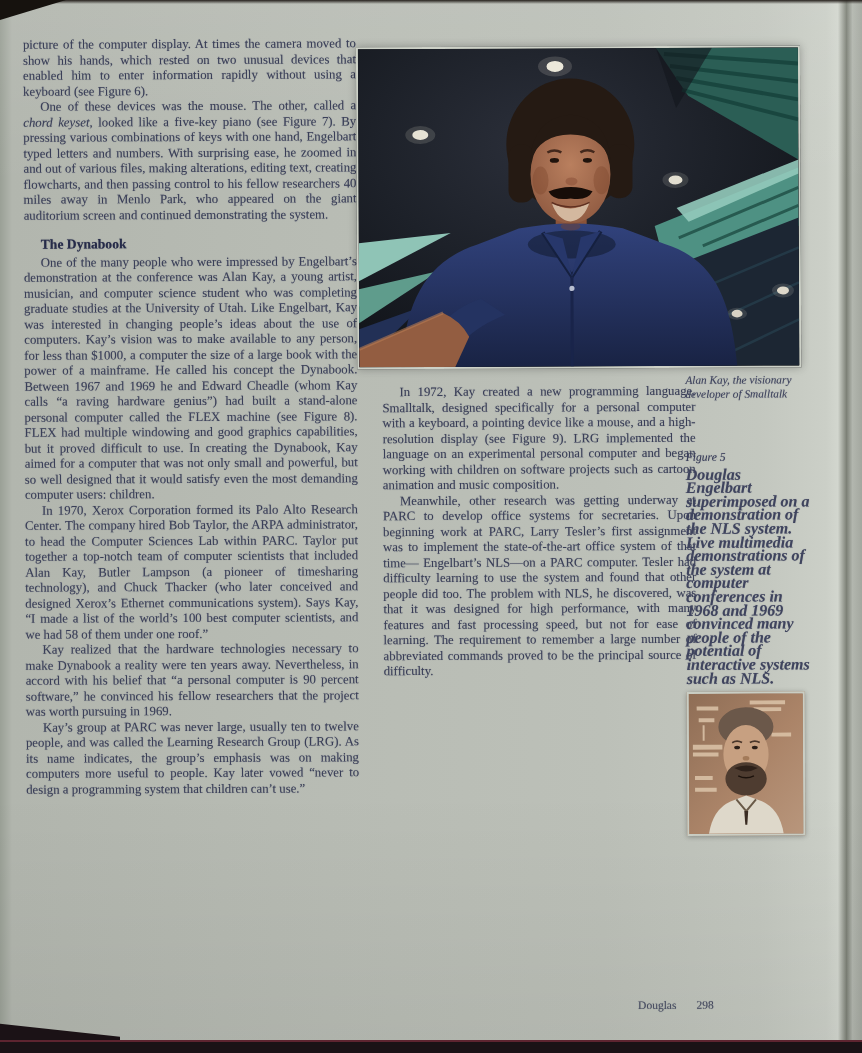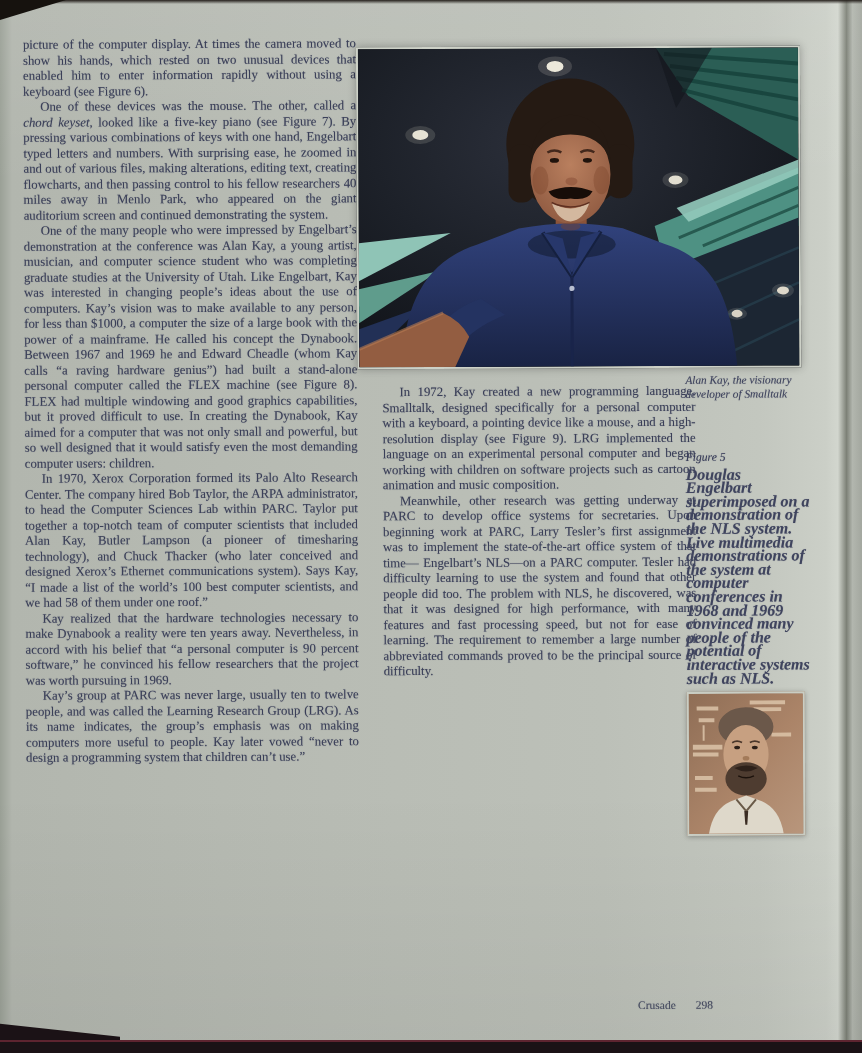--- a/index.html
+++ b/index.html
@@ -51,20 +51,21 @@
 <body>
 
 <div class="scene">
   <div class="page">
 
     <div class="article">
 
       <div class="col col-left">
         <p class="no-indent">picture of the computer display. At times the camera moved to show his hands, which rested on two unusual devices that enabled him to enter information rapidly without using a keyboard (see Figure 6).</p>
         <p><span>One of these devices was the mouse. The other, called a </span><em>chord keyset,</em><span> looked like a five-key piano (see Figure 7). By pressing various combinations of keys with one hand, Engelbart typed letters and numbers. With surprising ease, he zoomed in and out of various files, making alterations, editing text, creating flowcharts, and then passing control to his fellow researchers 40 miles away in Menlo Park, who appeared on the giant auditorium screen and continued demonstrating the system.</span></p>
+        <div class="section-heading">The Dynabook</div>
         <p>One of the many people who were impressed by Engelbart’s demonstration at the conference was Alan Kay, a young artist, musician, and computer science student who was completing graduate studies at the University of Utah. Like Engelbart, Kay was interested in changing people’s ideas about the use of computers. Kay’s vision was to make available to any person, for less than $1000, a computer the size of a large book with the power of a mainframe. He called his concept the Dynabook. Between 1967 and 1969 he and Edward Cheadle (whom Kay calls “a raving hardware genius”) had built a stand-alone personal computer called the FLEX machine (see Figure 8). FLEX had multiple windowing and good graphics capabilities, but it proved difficult to use. In creating the Dynabook, Kay aimed for a computer that was not only small and powerful, but so well designed that it would satisfy even the most demanding computer users: children.</p>
         <p>In 1970, Xerox Corporation formed its Palo Alto Research Center. The company hired Bob Taylor, the ARPA administrator, to head the Computer Sciences Lab within PARC. Taylor put together a top-notch team of computer scientists that included Alan Kay, Butler Lampson (a pioneer of timesharing technology), and Chuck Thacker (who later conceived and designed Xerox’s Ethernet communications system). Says Kay, “I made a list of the world’s 100 best computer scientists, and we had 58 of them under one roof.”</p>
         <p>Kay realized that the hardware technologies necessary to make Dynabook a reality were ten years away. Nevertheless, in accord with his belief that “a personal computer is 90 percent software,” he convinced his fellow researchers that the project was worth pursuing in 1969.</p>
         <p>Kay’s group at PARC was never large, usually ten to twelve people, and was called the Learning Research Group (LRG). As its name indicates, the group’s emphasis was on making computers more useful to people. Kay later vowed “never to design a programming system that children can’t use.”</p>
       </div>
 
       <div class="photo-frame">
         <svg viewBox="0 0 440 318" width="440" height="318" preserveAspectRatio="none">
           <defs>
             <radialGradient id="ceil" cx="42%" cy="30%" r="78%">
@@ -188,21 +189,21 @@
             <path d="M46,76 Q58,71 70,76 Q58,83 46,76 Z" fill="#2e211a"></path>
             <path d="M50,84 Q58,88 66,84" stroke="#1c120c" stroke-width="1.5" fill="none"></path>
             <path d="M20,143 Q24,118 42,110 L58,104 L74,110 Q92,118 96,143 Z" fill="#ded8ca"></path>
             <path d="M48,108 L58,120 L68,108" fill="none" stroke="#6a5a48" stroke-width="2"></path>
             <path d="M56,120 L60,120 L59,134 L57,134 Z" fill="#3a2c22"></path>
           </svg>
         </div>
       </div>
 
       <div class="footer">
-        <span>Crusade</span><span class="pageno">298</span>
+        <span>Douglas</span><span class="pageno">298</span>
       </div>
 
     </div>
 
     <div class="top-edge"></div>
     <div class="corner-notch"></div>
     <div class="bottom-left-wedge"></div>
     <div class="bottom-strip"></div>
   </div>
 </div>

